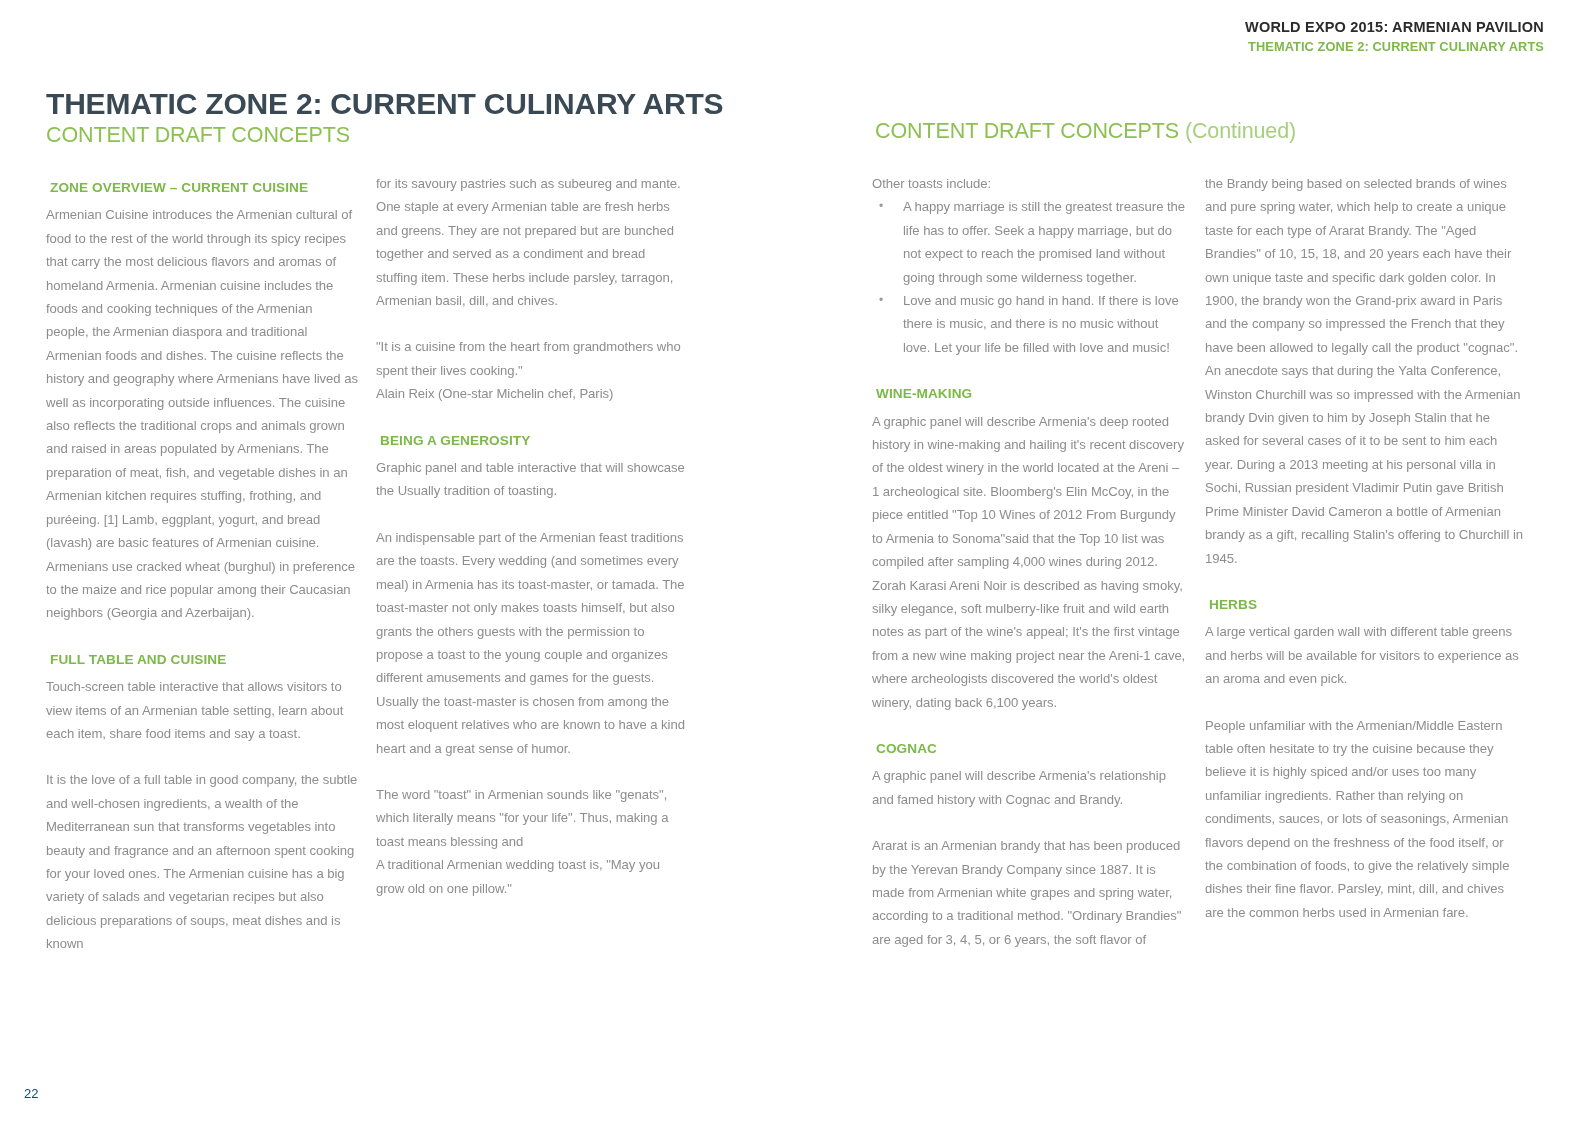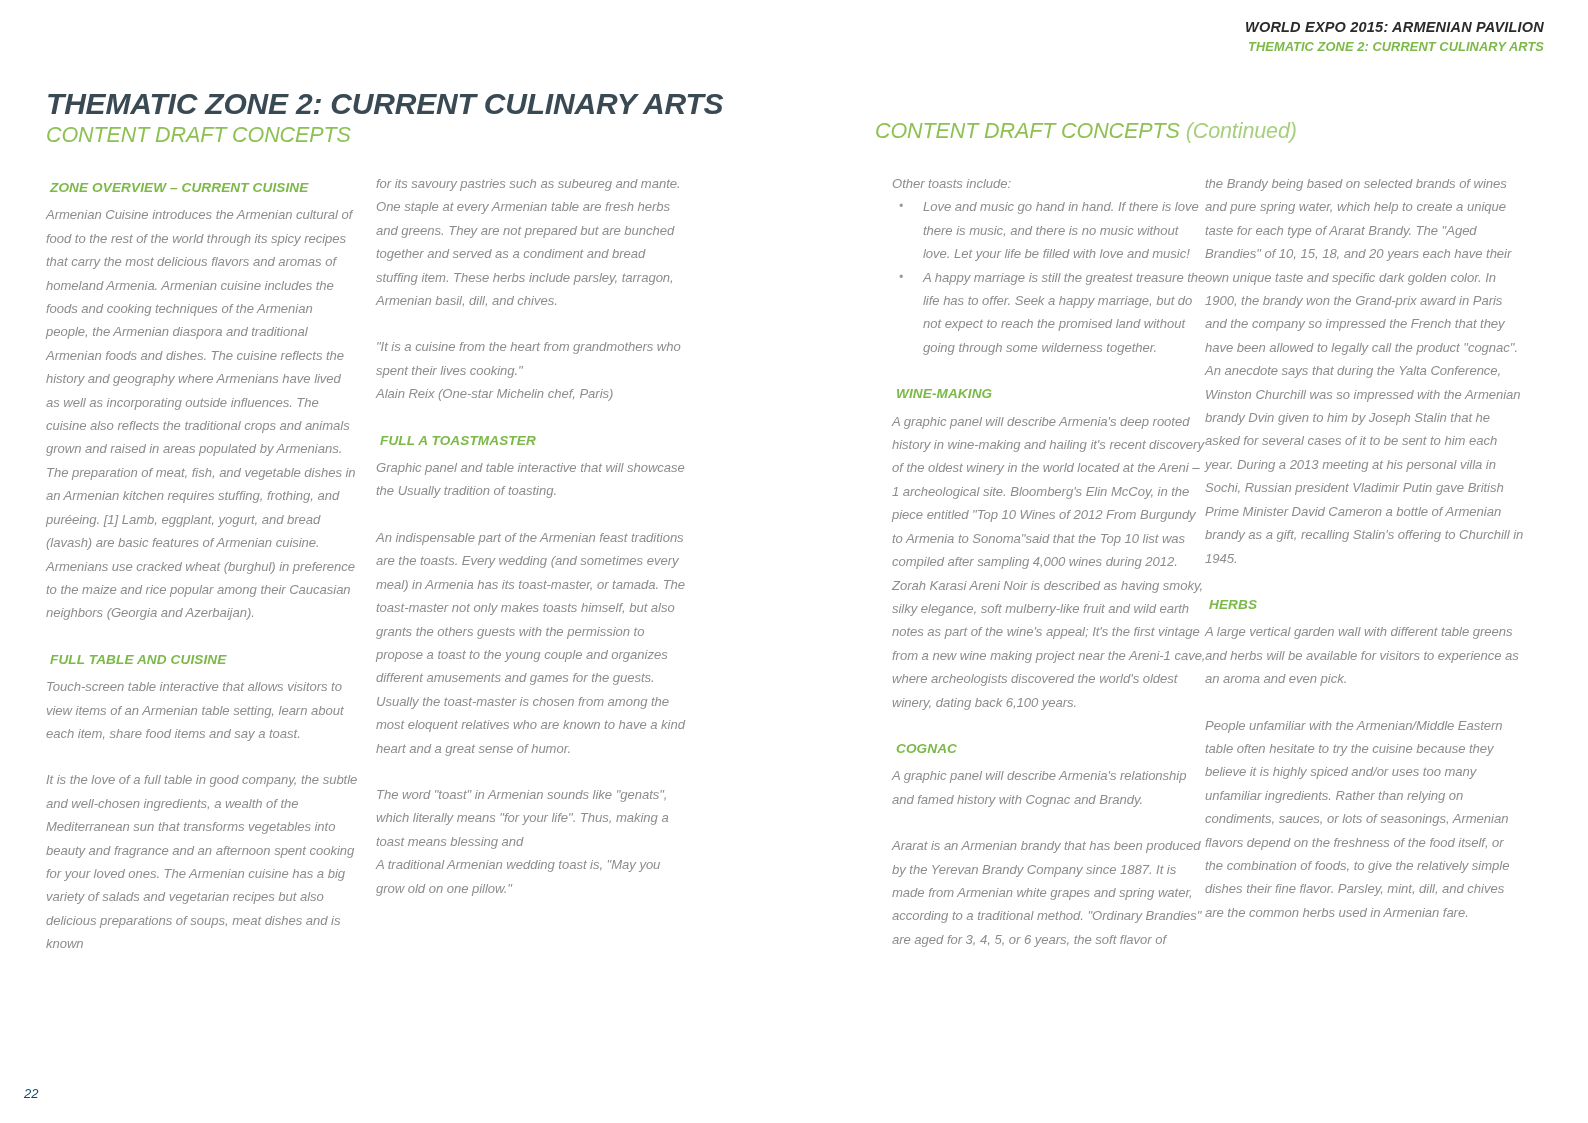--- a/index.html
+++ b/index.html
@@ -13,21 +13,20 @@
     font-family: "Liberation Sans", sans-serif;
     position: relative;
     overflow: hidden;
     color: #8a8a8a;
   }
 
   .page {
     position: absolute;
     inset: 0;
     background: #ffffff;
-    font-style: italic;
   }
 
   
   .runhead {
     position: absolute;
     top: 18px;
     right: 44px;
     text-align: right;
     line-height: 1.32;
   }
@@ -89,21 +88,21 @@
     position: absolute;
     top: 172px;
     width: 310px;
     font-size: 13.1px;
     line-height: 23.4px;
     color: #8d8d8d;
     letter-spacing: -0.05px;
   }
   #col1 { left: 46px;   width: 312px; }
   #col2 { left: 376px;  width: 312px; }
-  #col3 { left: 892px;  width: 315px; }
+  #col3 { left: 872px;  width: 315px; }
   #col4 { left: 1205px; width: 320px; }
 
   .col p {
     margin: 0 0 23px 0;
   }
   .col p.tight { margin-bottom: 0; }
 
   .sec-head {
     color: #7cb948;
     font-weight: bold;
@@ -164,32 +163,32 @@
     <p>Armenian Cuisine introduces the Armenian cultural of food to the rest of the world through its spicy recipes that carry the most delicious flavors and aromas of homeland Armenia. Armenian cuisine includes the foods and cooking techniques of the Armenian people, the Armenian diaspora and traditional Armenian foods and dishes. The cuisine reflects the history and geography where Armenians have lived as well as incorporating outside influences. The cuisine also reflects the traditional crops and animals grown and raised in areas populated by Armenians. The preparation of meat, fish, and vegetable dishes in an Armenian kitchen requires stuffing, frothing, and puréeing. [1] Lamb, eggplant, yogurt, and bread (lavash) are basic features of Armenian cuisine. Armenians use cracked wheat (burghul) in preference to the maize and rice popular among their Caucasian neighbors (Georgia and Azerbaijan).</p>
     <div class="sec-head">FULL TABLE AND CUISINE</div>
     <p>Touch-screen table interactive that allows visitors to view items of an Armenian table setting, learn about each item, share food items and say a toast.</p>
     <p class="tight">It is the love of a full table in good company, the subtle and well-chosen ingredients, a wealth of the Mediterranean sun that transforms vegetables into beauty and fragrance and an afternoon spent cooking for your loved ones. The Armenian cuisine has a big variety of salads and vegetarian recipes but also  delicious preparations of soups, meat dishes and is known</p>
   </div>
 
   <div class="col" id="col2">
     <p>for its savoury pastries such as subeureg and mante. One staple at every Armenian table are fresh herbs and greens.  They are not prepared but are bunched together and served as a condiment and bread stuffing item.  These herbs include parsley, tarragon, Armenian basil, dill, and chives.</p>
     <p style="margin-bottom:0">"It is a cuisine from the heart from grandmothers who spent their lives cooking."</p>
     <p>Alain Reix (One-star Michelin chef, Paris)</p>
-    <div class="sec-head">FULL A TOASTMASTER</div>
+    <div class="sec-head">BEING A GENEROSITY</div>
     <p>Graphic panel and table interactive that will showcase the Usually tradition of toasting.</p>
     <p>An indispensable part of the Armenian feast traditions are the toasts. Every wedding (and sometimes every meal) in Armenia has its toast-master, or tamada. The toast-master not only makes toasts himself, but also grants the others guests with the permission to propose a toast to the young couple and organizes different amusements and games for the guests. Usually the toast-master is chosen from among the most eloquent relatives who are known to have a kind heart and a great sense of humor.</p>
     <p style="margin-bottom:0">The word "toast" in Armenian sounds like "genats", which literally means "for your life". Thus, making a toast means blessing and</p>
     <p class="tight">A traditional Armenian wedding toast is, "May you grow old on one pillow."</p>
   </div>
 
   <div class="col" id="col3">
     <p style="margin-bottom:0">Other toasts include:</p>
     <ul class="toast-list">
+      <li>A happy marriage is still the greatest treasure the life has to offer.  Seek a happy marriage, but do not expect to reach the promised land without going through some wilderness together.</li>
       <li>Love and music go hand in hand. If there is love there is music, and there is no music without love. Let your life be filled with love and music!</li>
-      <li>A happy marriage is still the greatest treasure the life has to offer.  Seek a happy marriage, but do not expect to reach the promised land without going through some wilderness together.</li>
     </ul>
     <div class="sec-head">WINE-MAKING</div>
     <p>A graphic panel will describe Armenia's deep rooted history in wine-making and hailing it's recent discovery of the oldest winery in the world located at the Areni – 1 archeological site. Bloomberg's Elin McCoy, in the piece entitled "Top 10 Wines of 2012 From Burgundy to Armenia to Sonoma"said that the Top 10 list was compiled after sampling 4,000 wines during 2012.  Zorah Karasi Areni Noir is described as having smoky, silky elegance, soft mulberry-like fruit and wild earth notes as part of the wine's appeal; It's the first vintage from a new wine making project near the Areni-1 cave, where archeologists discovered the world's oldest winery, dating back 6,100 years.</p>
     <div class="sec-head">COGNAC</div>
     <p>A graphic panel will describe Armenia's relationship and famed history with Cognac and Brandy.</p>
     <p class="tight">Ararat is an Armenian brandy that has been produced by the Yerevan Brandy Company since 1887. It is made from Armenian white grapes and spring water, according to a traditional method. "Ordinary Brandies" are aged for 3, 4, 5, or 6 years, the soft flavor of</p>
   </div>
 
   <div class="col" id="col4">
     <p>the Brandy being based on selected brands of wines and pure spring water, which help to create a unique taste for each type of Ararat Brandy. The "Aged Brandies" of 10, 15, 18, and 20 years each have their own unique taste and specific dark golden color. In 1900, the brandy won the Grand-prix award in Paris and the company so impressed the French that they have been allowed to legally call the product "cognac". An anecdote says that during the Yalta Conference, Winston Churchill was so impressed with the Armenian brandy Dvin given to him by Joseph Stalin that he asked for several cases of it to be sent to him each year. During a 2013 meeting at his personal villa in Sochi, Russian president Vladimir Putin gave British Prime Minister David Cameron a bottle of Armenian brandy as a gift, recalling Stalin's offering to Churchill in 1945.</p>

